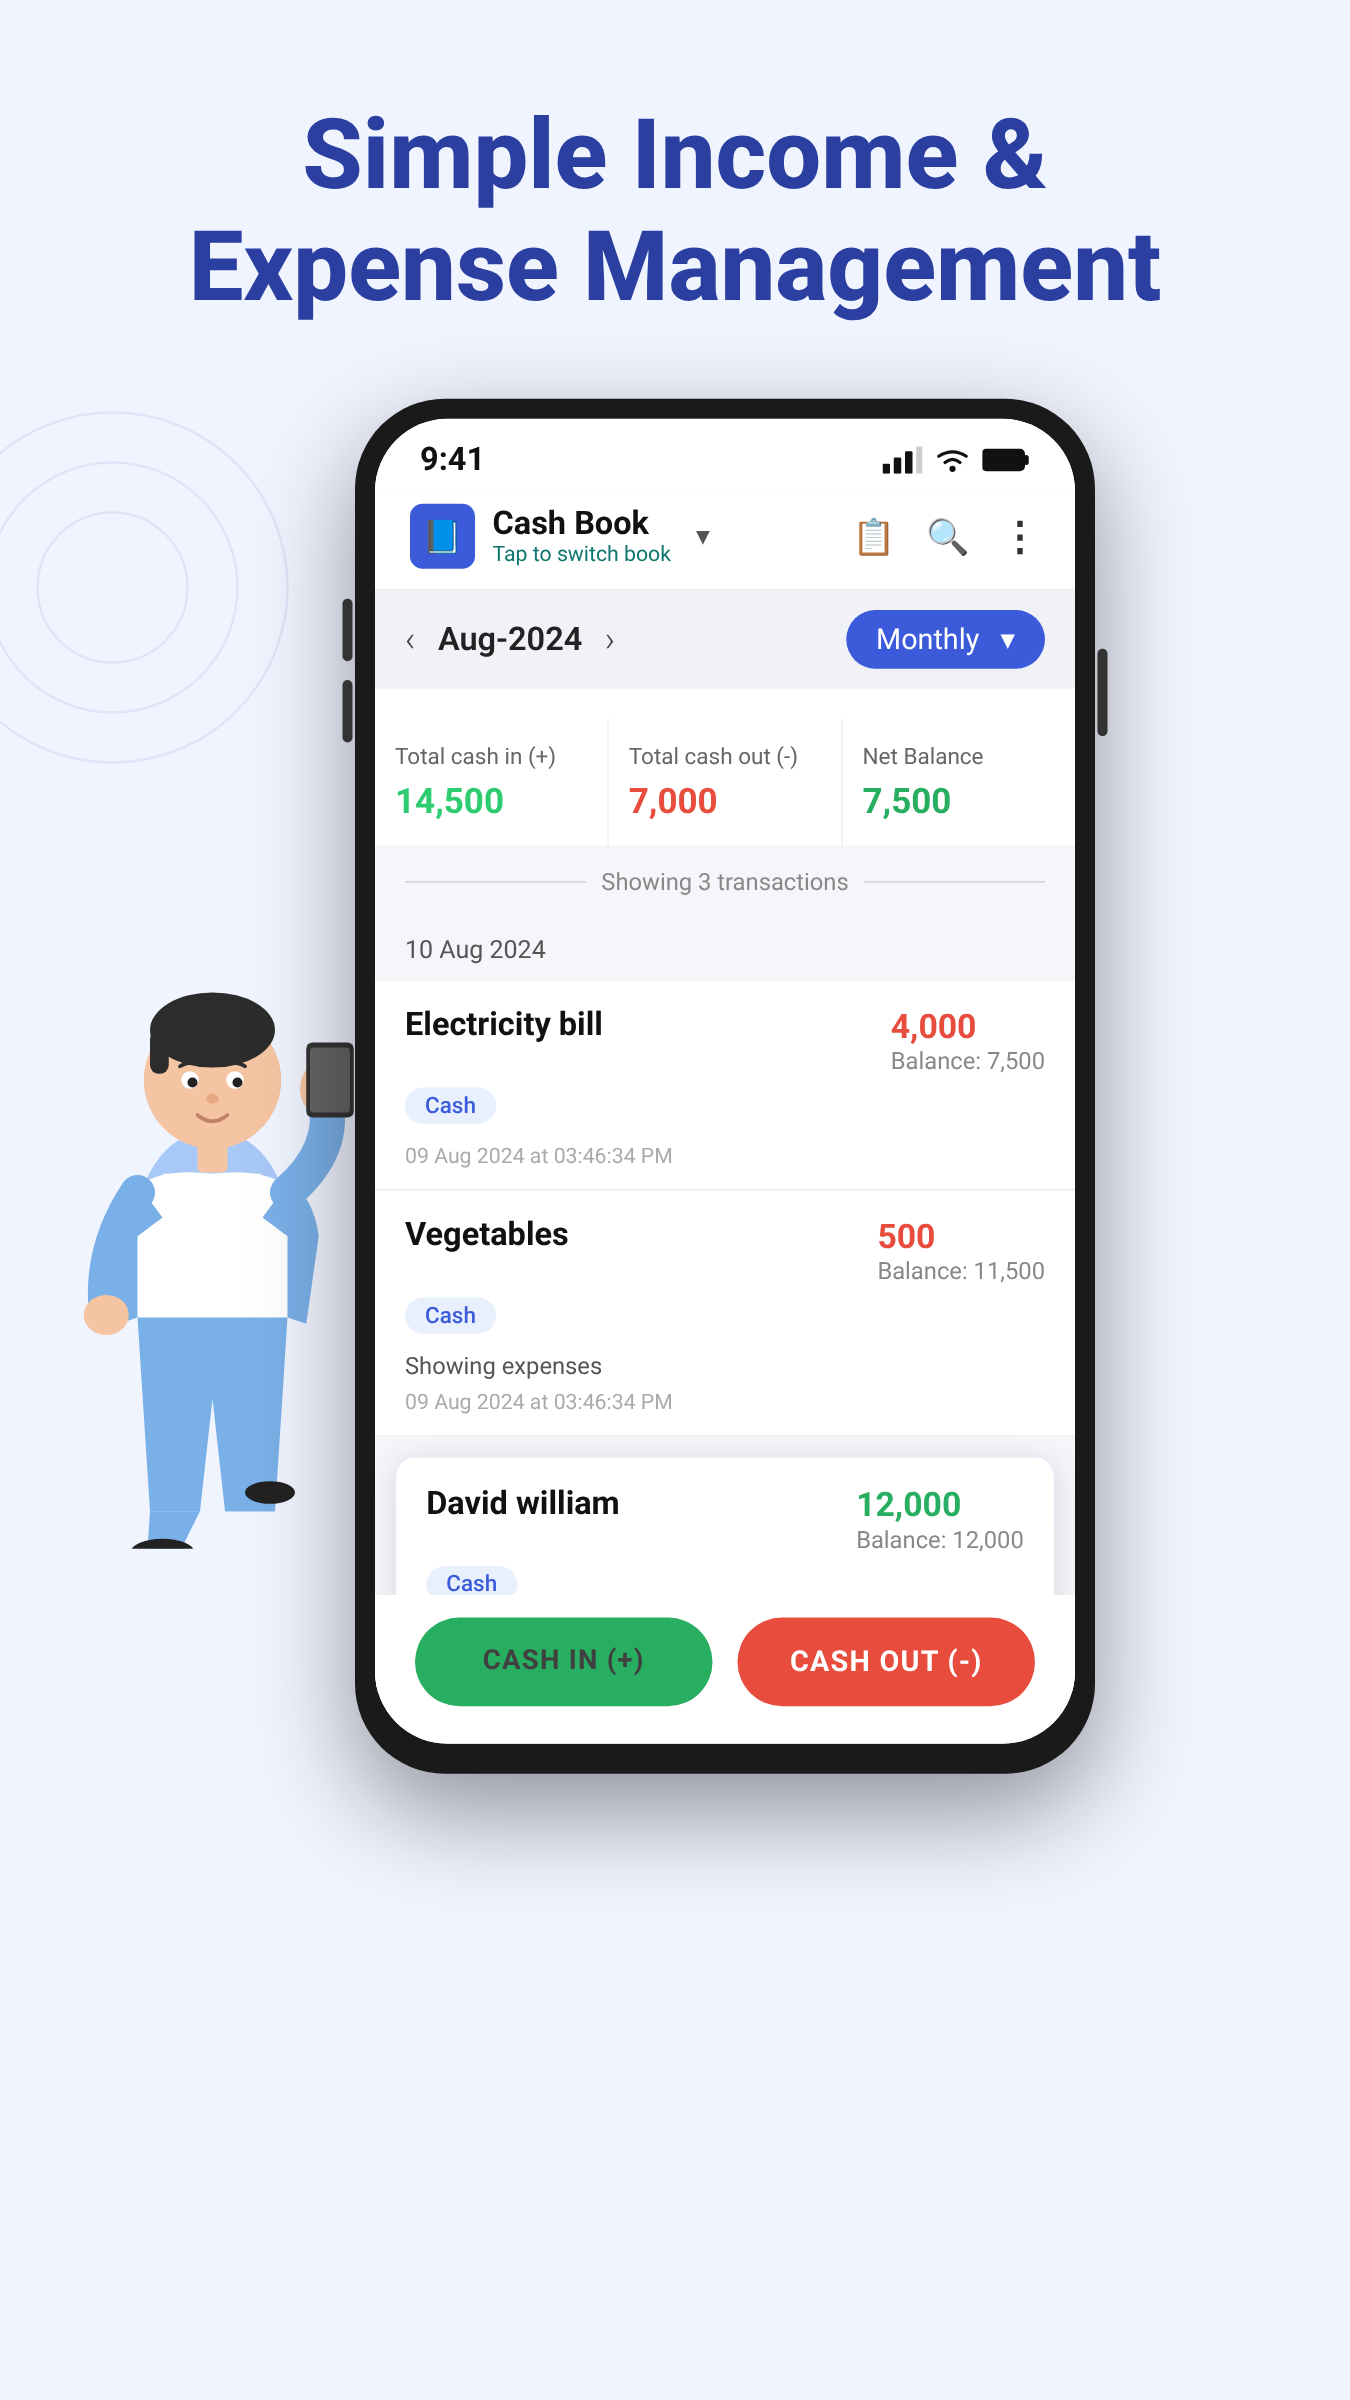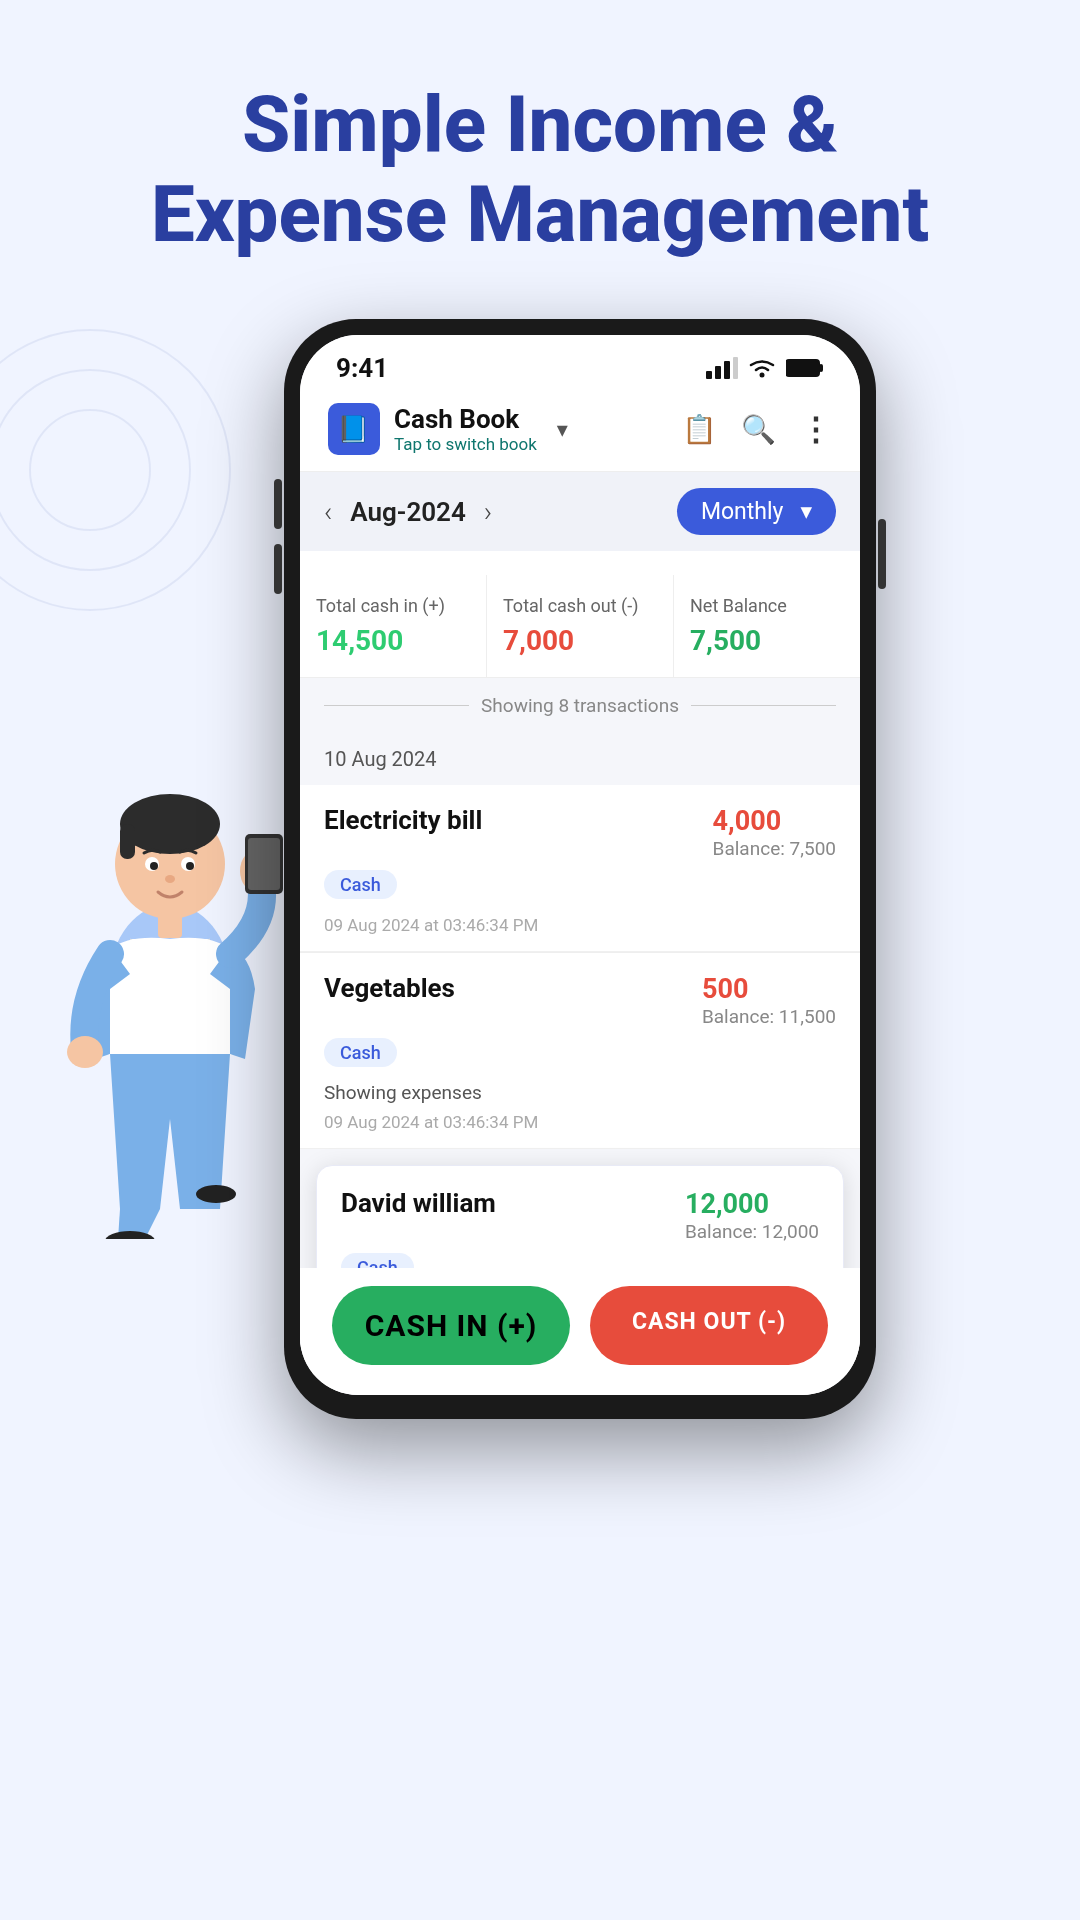--- a/index.html
+++ b/index.html
@@ -322,24 +322,24 @@
       right: 0;
       background: white;
       padding: 18px 32px 30px;
       display: flex;
       gap: 20px;
     }
 
     .btn-cash-in {
       flex: 1;
       background: #27ae60;
-      color: #000000;
+      color: #404040;
       border-radius: 50px;
       padding: 22px;
-      font-size: 30px;
+      font-size: 22px;
       font-weight: 700;
       text-align: center;
       letter-spacing: 1px;
     }
 
     .btn-cash-out {
       flex: 1;
       background: #e74c3c;
       color: white;
       border-radius: 50px;
@@ -523,21 +523,21 @@
           <div class="summary-value value-red">7,000</div>
         </div>
         <div class="summary-cell">
           <div class="summary-label">Net Balance</div>
           <div class="summary-value value-dark-green">7,500</div>
         </div>
       </div>
 
       <div class="tx-count">
         <div class="tx-line"></div>
-        <span class="tx-label">Showing 8 transactions</span>
+        <span class="tx-label">Showing 3 transactions</span>
         <div class="tx-line"></div>
       </div>
 
       <div class="date-group">
         <span class="date-group-text">10 Aug 2024</span>
       </div>
 
       <div class="tx-item">
         <div class="tx-top">
           <span class="tx-name">Electricity bill</span>

